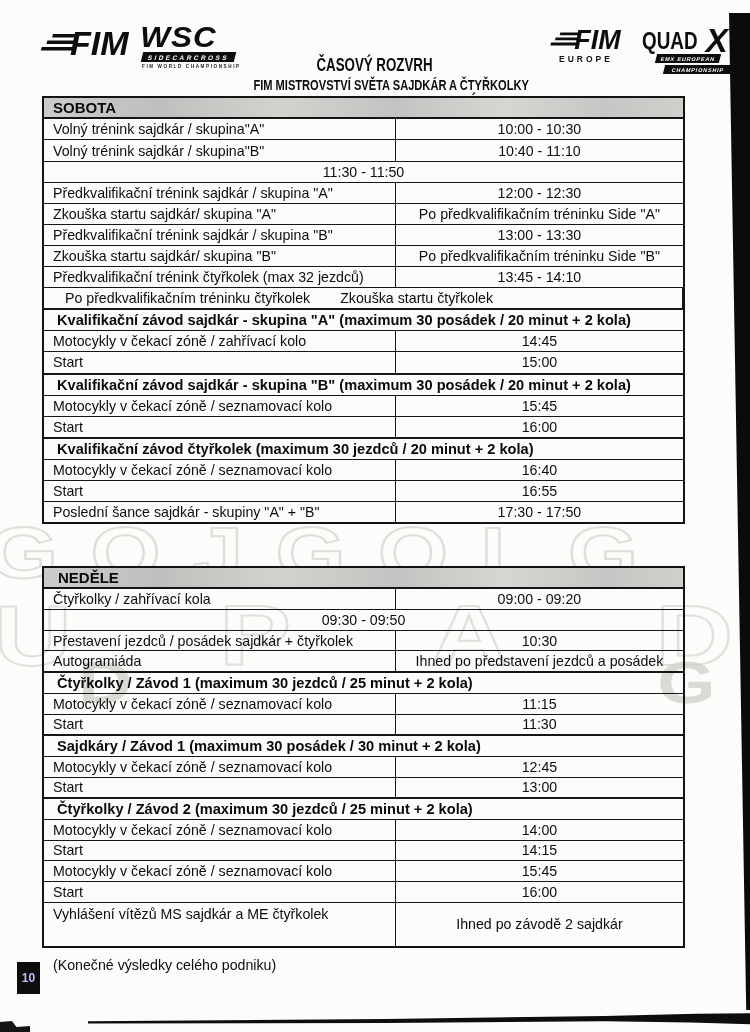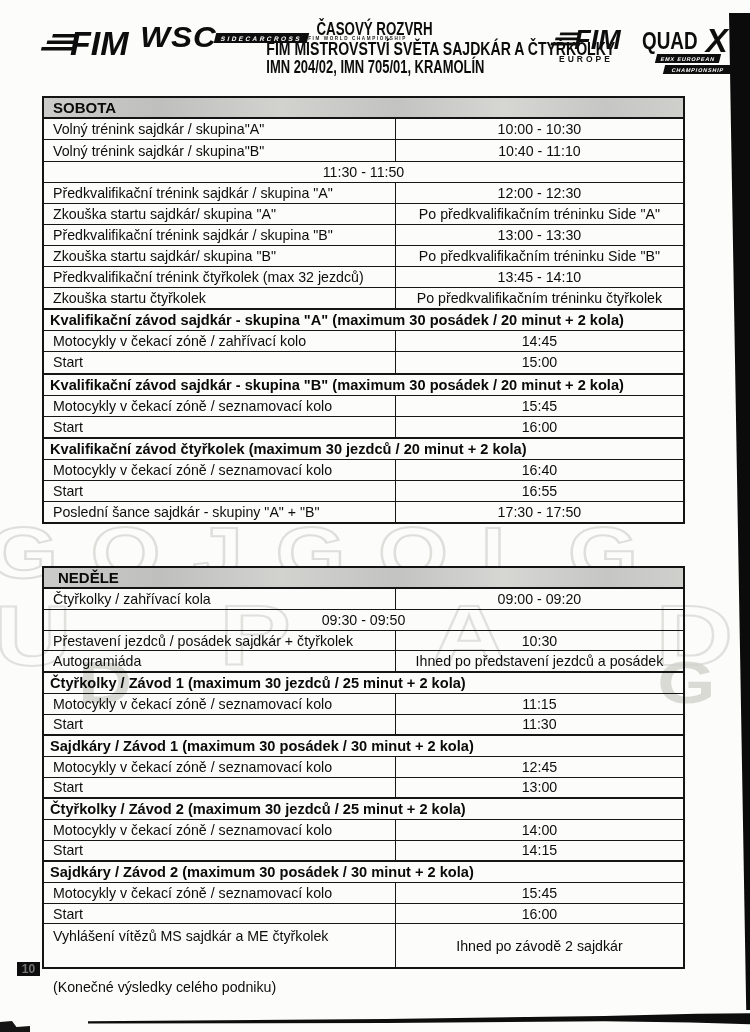--- a/index.html
+++ b/index.html
@@ -19,31 +19,31 @@
     letter-spacing:26px;white-space:nowrap;transform:scaleX(1.25);transform-origin:left;pointer-events:none;}
   .ghost.g1{left:-12px;top:512px;font-size:72px;opacity:.55;}
   .ghost.g2{left:-6px;top:586px;font-size:86px;letter-spacing:118px;opacity:.5;}
   .ghost.g3{left:78px;top:648px;font-size:60px;letter-spacing:420px;color:#d2d2cd;-webkit-text-stroke:0;opacity:.8;}
 
   
   #header{position:absolute;left:0;top:16px;width:732px;height:74px;}
   .logo-left{position:absolute;left:32px;top:6px;display:flex;align-items:flex-start;gap:6px;}
   .fim-svg{display:block;}
   .fim-text{font-family:"Liberation Sans",sans-serif;font-style:italic;font-weight:900;fill:#0d0d0d;}
-  .wsc{display:flex;flex-direction:row;align-items:center;margin-top:2px;}
+  .wsc{display:flex;flex-direction:column;align-items:flex-start;margin-top:2px;}
   .wsc-main{font-style:italic;font-weight:900;font-size:30px;line-height:26px;letter-spacing:1px;color:#0d0d0d;transform:scaleX(1.05);}
   .wsc-bar{margin-top:2px;background:#0d0d0d;color:#fff;font-size:6.5px;font-weight:700;letter-spacing:2.4px;
     padding:2px 6px 1px 6px;transform:skewX(-14deg);white-space:nowrap;}
   .wsc-sub{margin-top:2px;font-size:4.6px;font-weight:700;letter-spacing:1.6px;color:#222;white-space:nowrap;}
 
   .title-block{position:absolute;left:205px;top:4px;width:340px;text-align:center;color:#0c0c0c;}
   .title-line{white-space:nowrap;font-weight:700;}
   .title-line>span{display:inline-block;transform:scaleX(.74);transform-origin:center;white-space:nowrap;}
-  .t1{font-size:18px;line-height:19px;}
-  .t2{font-size:19px;line-height:19px;}
+  .t1{font-size:18px;line-height:19px;margin-top:36px;}
+  .t2{font-size:15px;line-height:19px;}
   .t3{font-size:17.5px;line-height:19px;}
 
   .logo-right{position:absolute;left:540px;top:8px;display:flex;align-items:flex-start;gap:10px;}
   .fim-eu{display:flex;flex-direction:column;align-items:center;}
   .fim-eu-sub{font-weight:700;font-size:8.5px;letter-spacing:3px;color:#111;margin-top:-2px;}
   .quadx{position:relative;width:86px;margin-top:4px;}
   .quad-row{display:flex;align-items:center;}
   .quad-main{font-weight:900;font-size:23px;line-height:22px;letter-spacing:0;color:#0d0d0d;transform:scaleX(.82);transform-origin:left;}
   .quad-x{font-weight:900;font-size:33px;line-height:26px;font-style:italic;color:#0d0d0d;margin-left:-4px;}
   .quad-bar{background:#0d0d0d;color:#fff;font-weight:700;transform:skewX(-14deg);white-space:nowrap;text-align:center;}
@@ -53,34 +53,34 @@
   
   .sched{position:absolute;border:2.6px solid #141414;background:transparent;}
   #table-sobota{left:42px;top:96px;width:639px;}
   #table-nedele{left:42px;top:566px;width:639px;}
   .trow{display:flex;align-items:stretch;border-bottom:1.5px solid #161616;background:transparent;}
   .trow:last-child{border-bottom:none;}
   .day-head{font-weight:700;font-size:15px;color:#0a0a0a;align-items:center;padding-left:9px;
     background:linear-gradient(90deg,#cbcbc9 0%,#bfbfbd 18%,#d2d2cf 37%,#c3c3c1 55%,#d6d6d3 72%,#c6c6c4 88%,#cfcfcc 100%);
     border-bottom:2px solid #141414;}
   .section{font-weight:700;border-top:1.2px solid #161616;}
-  .seclabel{font-weight:700;font-size:14.6px;color:#0a0a0a;padding-left:6px;display:flex;align-items:center;white-space:nowrap;}
+  .seclabel{font-weight:700;font-size:14.6px;color:#0a0a0a;padding-left:13px;display:flex;align-items:center;white-space:nowrap;}
   .cell{display:flex;align-items:center;}
   .cell.label{width:53.5%;border-right:1.5px solid #161616;padding-left:9px;font-size:14.2px;color:#0d0d0d;
     flex-direction:column;align-items:flex-start;justify-content:center;white-space:nowrap;}
   .cell.label div{line-height:19px;margin-top:32px;}
   .cell.value{flex:1;justify-content:center;font-size:14.2px;color:#0d0d0d;white-space:nowrap;}
   #table-sobota .trow{height:20.1px;}
   #table-sobota .day-head{height:19.4px;}
   #table-nedele .trow{height:19.7px;}
   #table-nedele .day-head{height:19.4px;padding-left:14px;}
   #table-nedele .trow.tall{height:43px;}
 
   
-  .page-num{position:absolute;left:17px;top:962px;width:23px;height:14px;background:#0d0d0d;color:#737373;
+  .page-num{position:absolute;left:17px;top:962px;width:23px;height:32px;background:#0d0d0d;color:#c4b5fd;
     font-weight:700;font-size:12px;display:flex;align-items:center;justify-content:center;}
 </style>
 </head>
 <body>
 
 <div id="page">
 
   <div class="ghost g1">GOJGOLG</div>
   <div class="ghost g2">UPADJP</div>
   <div class="ghost g3">DG DG</div>
@@ -159,22 +159,22 @@
       </div>
       <div class="trow item">
         <div class="cell label">Zkouška startu sajdkár/ skupina "B"</div>
         <div class="cell value">Po předkvalifikačním tréninku Side "B"</div>
       </div>
       <div class="trow item">
         <div class="cell label">Předkvalifikační trénink čtyřkolek (max 32 jezdců)</div>
         <div class="cell value">13:45 - 14:10</div>
       </div>
       <div class="trow item">
+        <div class="cell value">Po předkvalifikačním tréninku čtyřkolek</div>
         <div class="cell label">Zkouška startu čtyřkolek</div>
-        <div class="cell value">Po předkvalifikačním tréninku čtyřkolek</div>
       </div>
       <div class="trow section">
         <div class="seclabel">Kvalifikační závod sajdkár - skupina "A" (maximum 30 posádek / 20 minut + 2 kola)</div>
       </div>
       <div class="trow item">
         <div class="cell label">Motocykly v čekací zóně / zahřívací kolo</div>
         <div class="cell value">14:45</div>
       </div>
       <div class="trow item">
         <div class="cell label">Start</div>
@@ -249,23 +249,20 @@
       <div class="trow section">
         <div class="seclabel">Čtyřkolky / Závod 2 (maximum 30 jezdců / 25 minut + 2 kola)</div>
       </div>
       <div class="trow item">
         <div class="cell label">Motocykly v čekací zóně / seznamovací kolo</div>
         <div class="cell value">14:00</div>
       </div>
       <div class="trow item">
         <div class="cell label">Start</div>
         <div class="cell value">14:15</div>
-      </div>
-      <div class="trow section">
-        <div class="seclabel">Sajdkáry / Závod 2 (maximum 30 posádek / 30 minut + 2 kola)</div>
       </div>
       <div class="trow item">
         <div class="cell label">Motocykly v čekací zóně / seznamovací kolo</div>
         <div class="cell value">15:45</div>
       </div>
       <div class="trow item">
         <div class="cell label">Start</div>
         <div class="cell value">16:00</div>
       </div>
       <div class="trow item tall">

